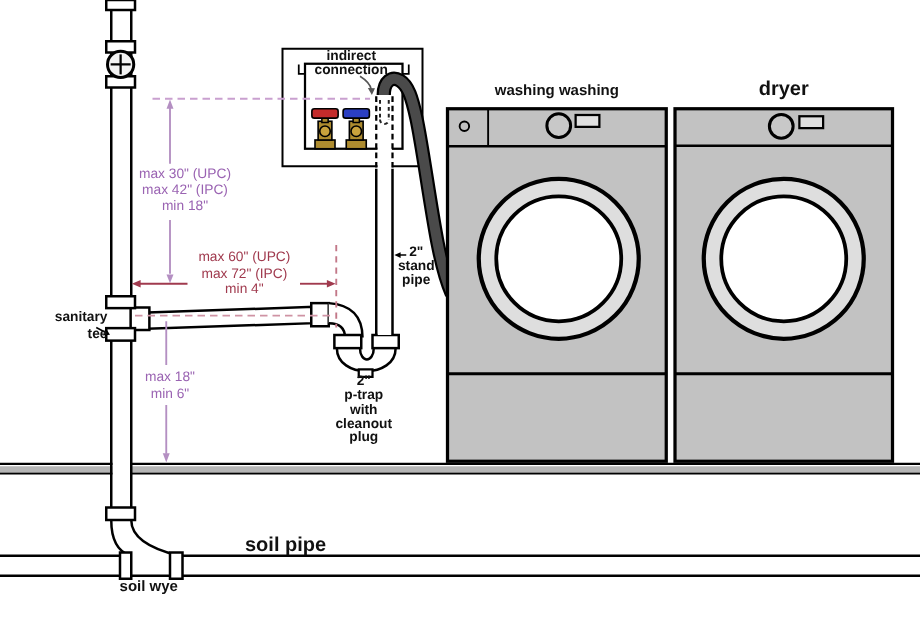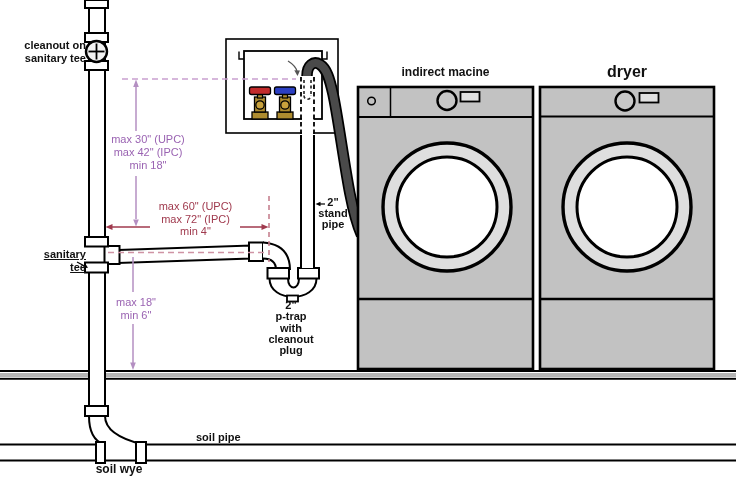--- a/index.html
+++ b/index.html
@@ -6,30 +6,30 @@
   #stage{position:relative;width:736px;height:504px;background:#ffffff;overflow:hidden;
          font-family:"Liberation Sans",sans-serif;}
   #stage svg{position:absolute;left:0;top:0;}
   .lbl{position:absolute;white-space:pre-line;color:#111;font-size:11px;line-height:12px;}
   .bold{font-weight:bold;}
   .ctr{text-align:center;}
   .rgt{text-align:right;}
   .purple{color:#9a63b2;font-weight:normal;line-height:13px;}
   .dred{color:#a03a4e;font-weight:normal;line-height:12.7px;}
   .lbl-cleanout{left:16px;top:39px;width:70px;line-height:13px;}
-  .lbl-santee{left:38px;top:248px;width:48px;line-height:13px;text-decoration:underline;}
+  .lbl-santee{left:38px;top:248px;width:48px;line-height:13px;}
   .lbl-dim1{left:100px;top:133px;width:96px;}
   .lbl-dim2{left:138px;top:200px;width:115px;}
   .lbl-dim3{left:101px;top:296px;width:70px;}
   .lbl-indirect{left:234px;top:40px;width:94px;line-height:10.5px;}
   .lbl-standpipe{left:311px;top:197px;width:44px;line-height:11px;}
   .lbl-ptrap{left:254px;top:300px;width:74px;line-height:11.3px;}
   .lbl-washer{left:375px;top:66px;width:141px;font-size:12px;}
   .lbl-dryer{left:557px;top:66px;width:140px;font-size:16px;}
-  .lbl-soil{left:196px;top:431px;width:80px;font-size:11px;}
+  .lbl-soil{left:196px;top:431px;width:80px;font-size:16px;}
   .lbl-combo{left:69px;top:463px;width:100px;font-size:12px;}
 </style>
 </head>
 <body>
 
 <div id="stage">
 
 <svg width="736" height="504" viewBox="0 0 736 504">
 
   <g>
@@ -186,38 +186,38 @@
     <polygon points="297.5,76 294.3,70.3 300,70.6" fill="#555"></polygon>
 
     <line x1="325" y1="204" x2="319" y2="204" stroke="#000" stroke-width="1.2"></line>
     <polygon points="315.5,204 320.5,201.7 320.5,206.3" fill="#000"></polygon>
 
     <line x1="77" y1="262" x2="84.5" y2="266" stroke="#000" stroke-width="1.2"></line>
     <polygon points="88,267.8 82.5,268.3 85.2,263.4" fill="#000"></polygon>
   </g>
 </svg>
 
-<div class="lbl bold rgt lbl-cleanout">cleanout on
-sanitary tee</div>
 <div class="lbl purple ctr lbl-dim1">max 30" (UPC)
 max 42" (IPC)
 min 18"</div>
 <div class="lbl dred ctr lbl-dim2">max 60" (UPC)
 max 72" (IPC)
 min 4"</div>
 <div class="lbl bold rgt lbl-santee">sanitary
 tee</div>
 <div class="lbl purple ctr lbl-dim3">max 18"
 min 6"</div>
+<div class="lbl bold ctr lbl-indirect">indirect
+connection</div>
 <div class="lbl bold ctr lbl-standpipe">2"
 stand
 pipe</div>
 <div class="lbl bold ctr lbl-ptrap">2"
 p-trap
 with
 cleanout
 plug</div>
-<div class="lbl bold ctr lbl-washer">indirect macine</div>
+<div class="lbl bold ctr lbl-washer">washing washing</div>
 <div class="lbl bold ctr lbl-dryer">dryer</div>
 <div class="lbl bold lbl-soil">soil pipe</div>
 <div class="lbl bold ctr lbl-combo">soil wye</div>
 
 </div>
 
 </body></html>

